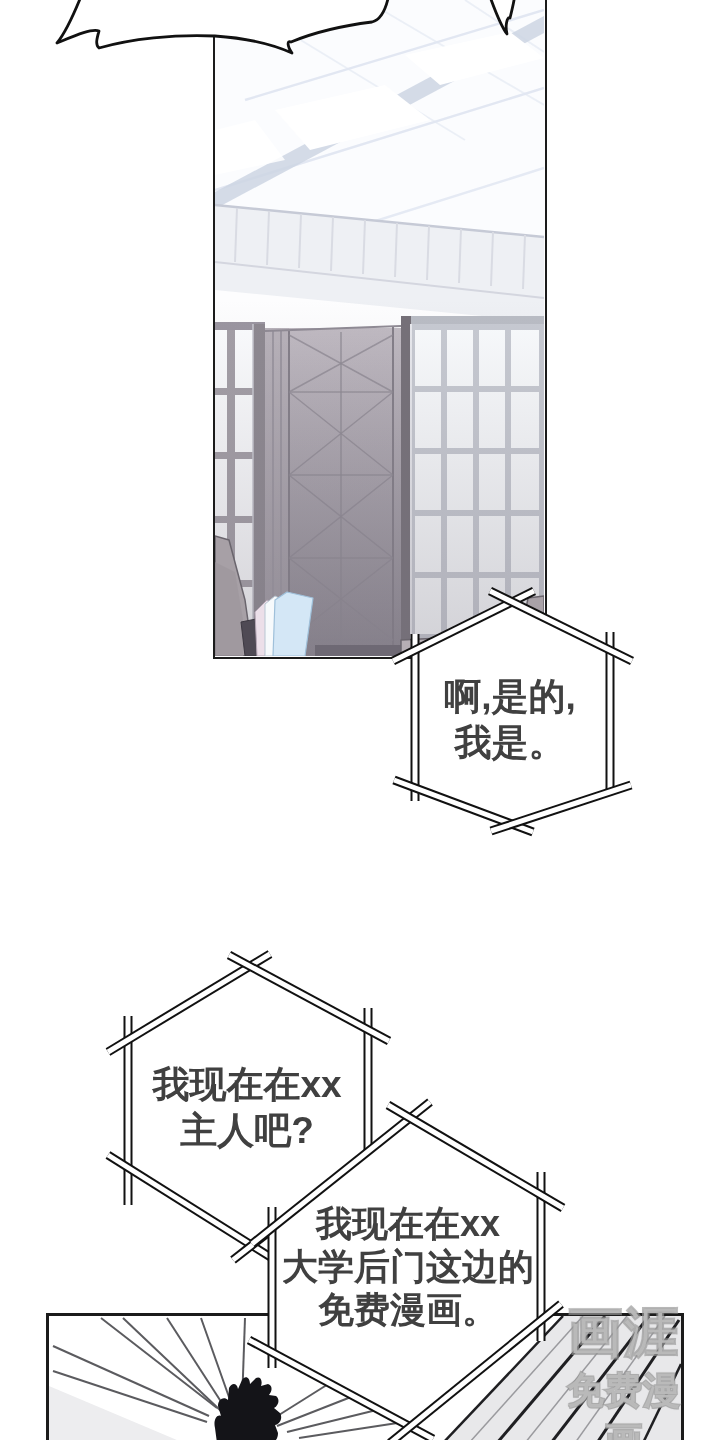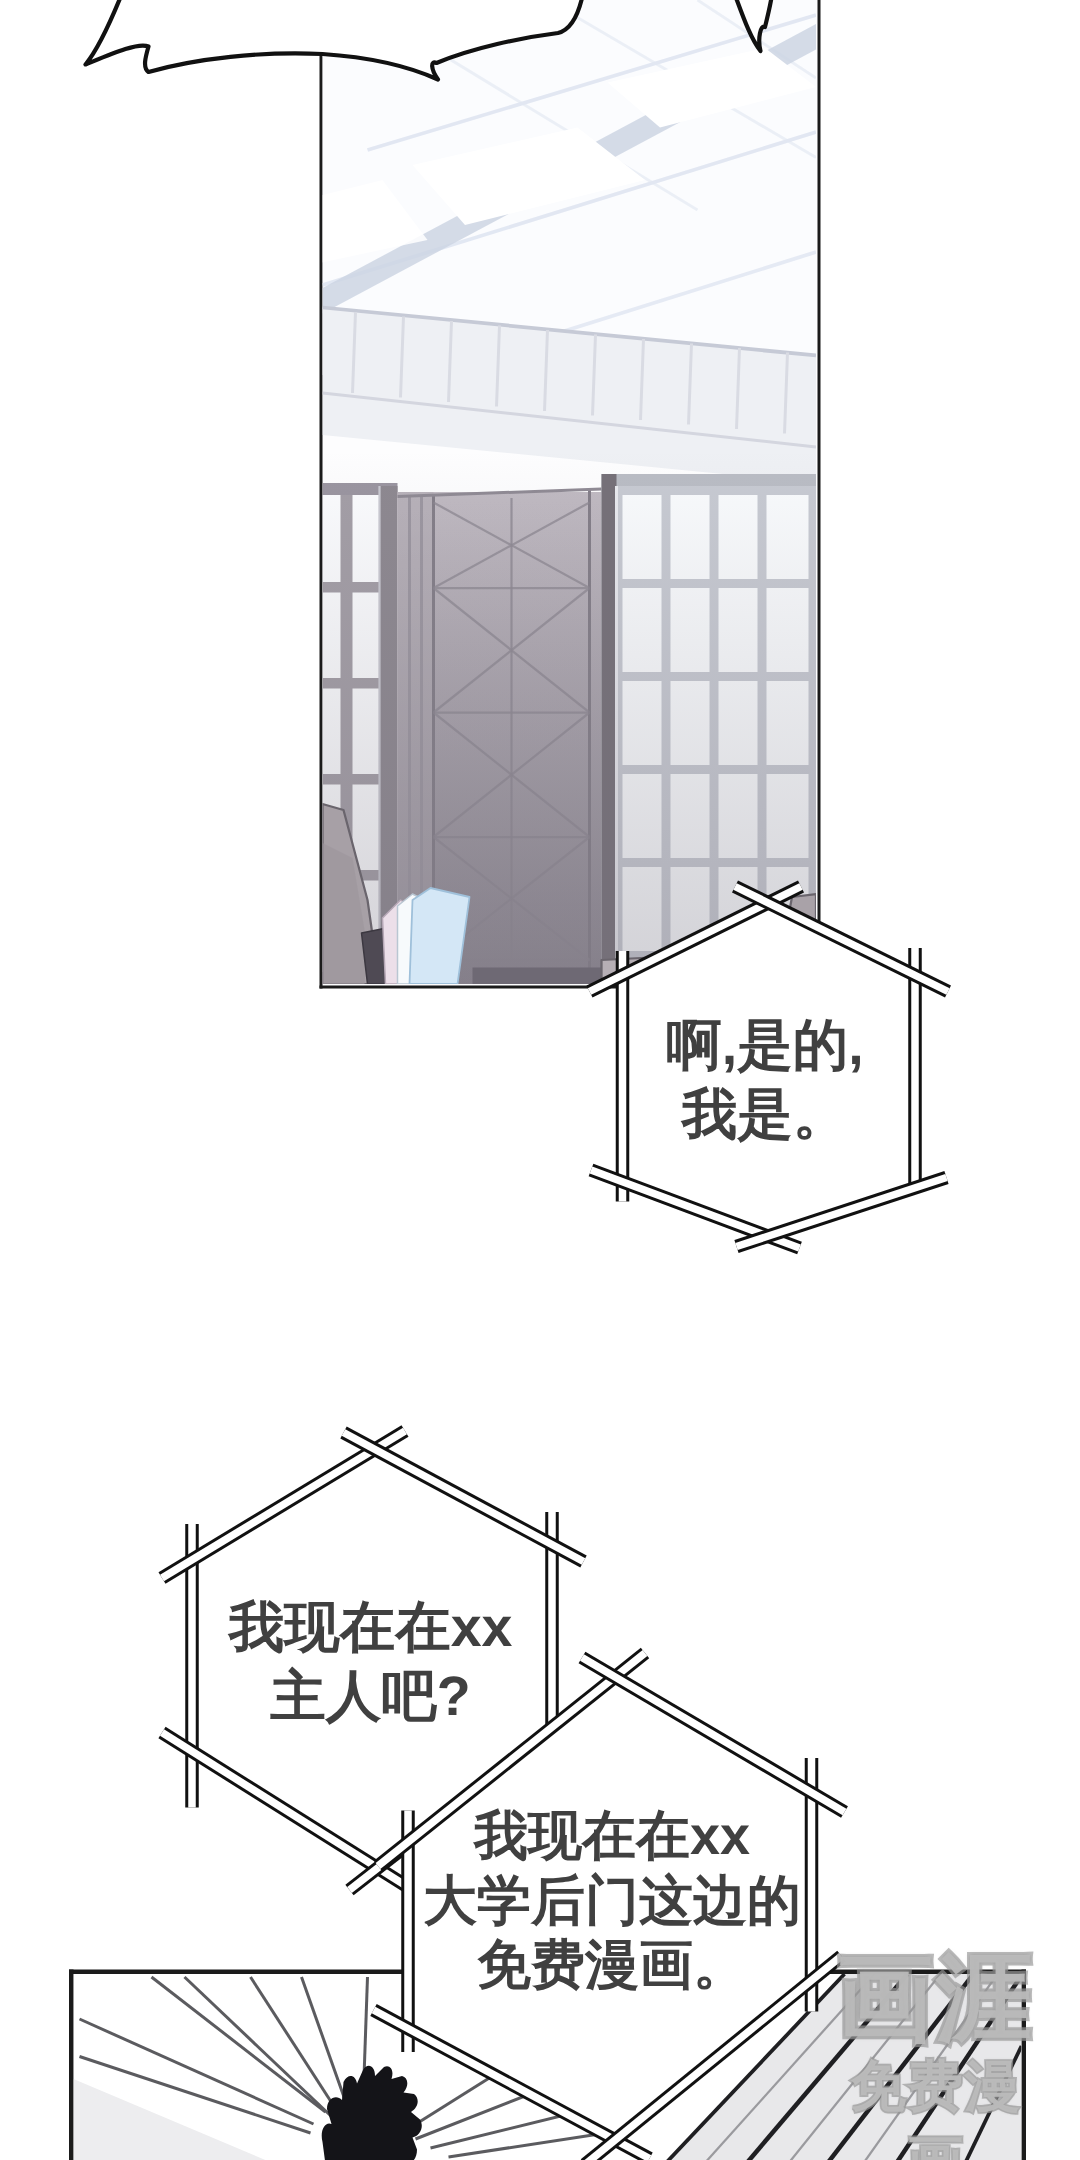--- a/index.html
+++ b/index.html
@@ -19,21 +19,21 @@
           box-sizing:content-box;z-index:1;background:#ffffff;overflow:hidden;}
   
   #hexes{left:0;top:0;width:720px;height:1440px;z-index:3;pointer-events:none;}
   .bubble-text{z-index:4;text-align:center;white-space:pre-line;color:#404040;
                font-weight:700;pointer-events:none;}
   #text-a{left:382px;top:674px;width:256px;font-size:37px;line-height:46px;}
   #text-b{left:99px;top:1062px;width:296px;font-size:37px;line-height:46px;}
   #text-c{left:240px;top:1202px;width:336px;font-size:36px;line-height:43px;}
   
   #watermark{left:556px;top:1302px;width:136px;z-index:5;text-align:center;pointer-events:none;}
-  #wm-logo{font-size:64px;font-weight:700;letter-spacing:2px;line-height:60px;
+  #wm-logo{font-size:54px;font-weight:400;letter-spacing:2px;line-height:60px;
            color:rgba(255,255,255,0.92);-webkit-text-stroke:4px rgba(150,150,150,0.65);
            text-shadow:0 0 3px rgba(140,140,140,0.8);filter:blur(0.5px);}
   #wm-caption{margin-top:4px;font-size:37px;font-weight:700;letter-spacing:1px;
            color:rgba(255,255,255,0.95);-webkit-text-stroke:2.2px rgba(150,150,150,0.65);
            text-shadow:0 0 2px rgba(140,140,140,0.8);}
 </style>
 </head>
 <body>
 
 <div id="panel1" class="abs">

